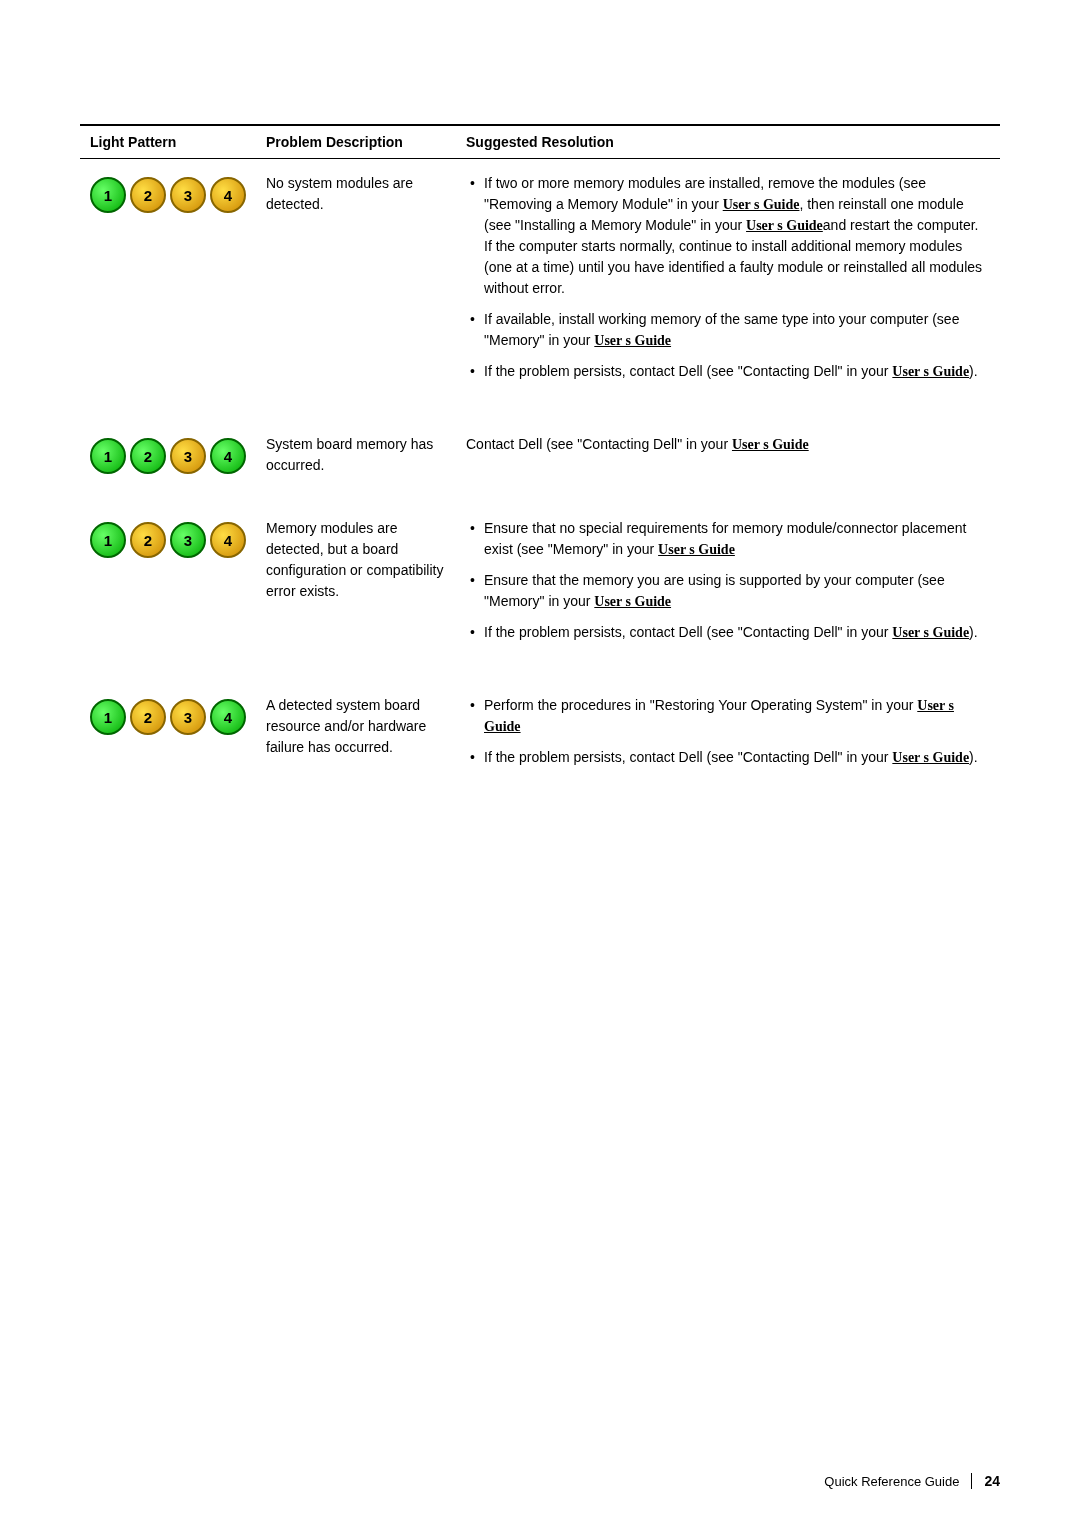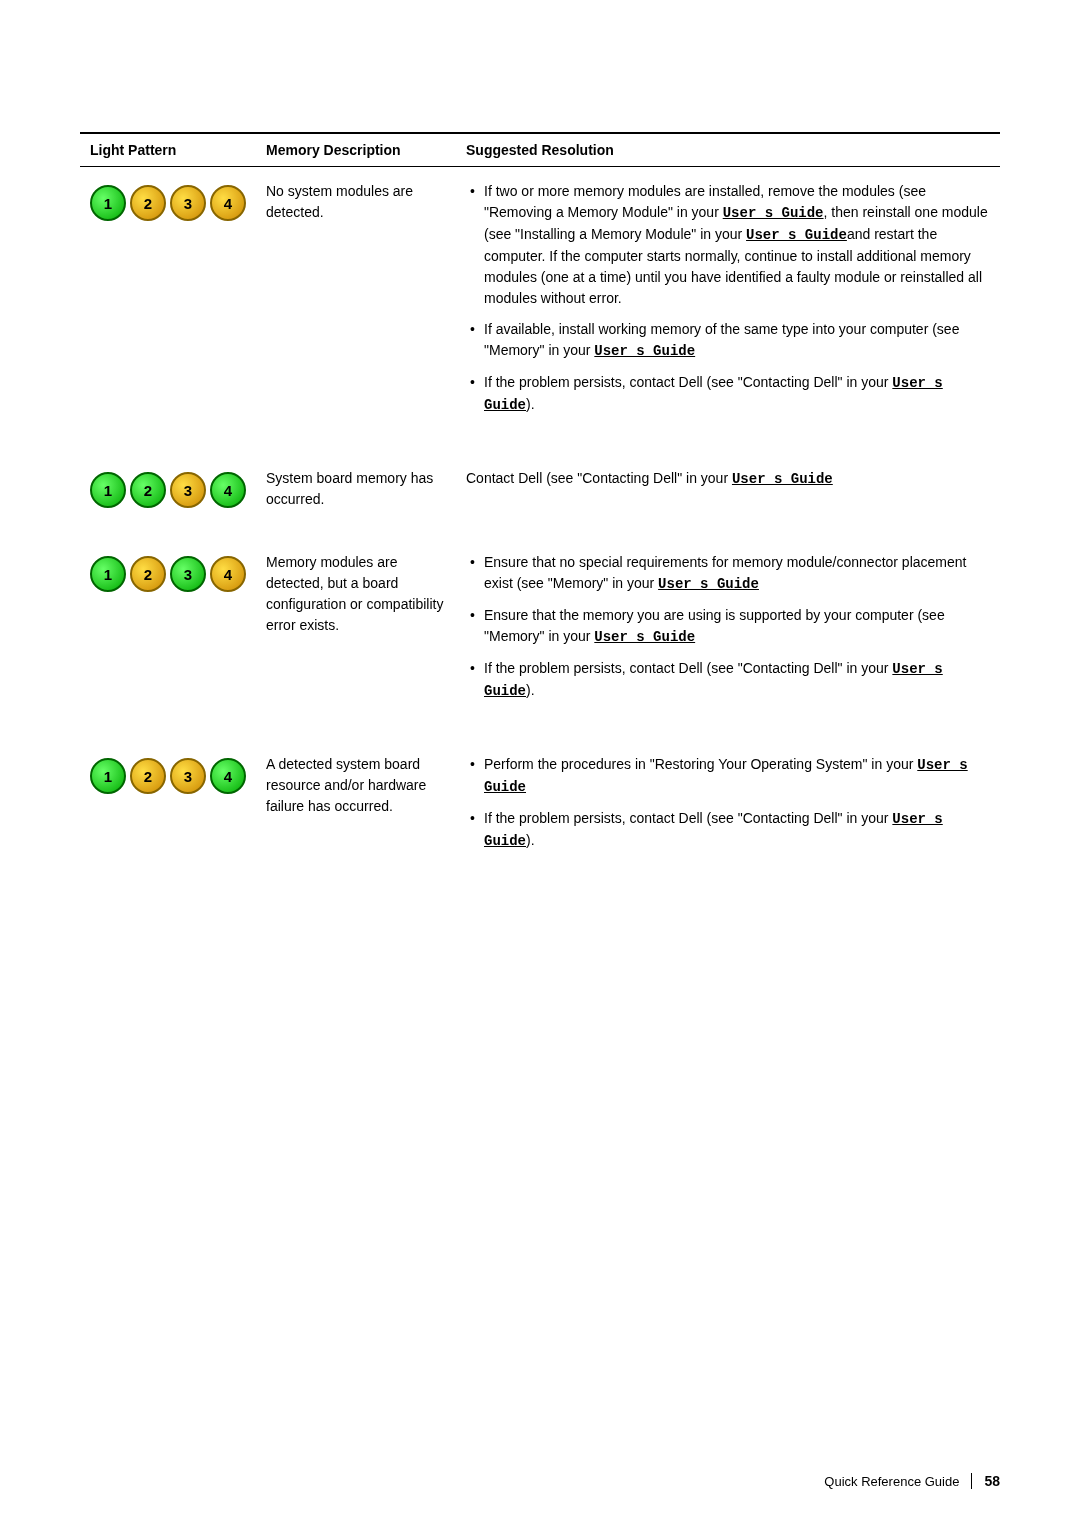--- a/index.html
+++ b/index.html
@@ -13,21 +13,21 @@
       position: relative;
     }
     .page {
       padding: 60px 80px 80px 80px;
       min-height: 1529px;
       position: relative;
     }
     .table-container {
       width: 100%;
       border-collapse: collapse;
-      margin-top: 32px;
+      margin-top: 24px;
     }
     .table-header-row th {
       font-family: Arial, Helvetica, sans-serif;
       font-weight: bold;
       font-size: 14px;
       text-align: left;
       padding: 8px 10px 8px 10px;
       border-top: 2px solid #000;
       border-bottom: 1px solid #000;
     }
@@ -97,21 +97,21 @@
       margin-bottom: 10px;
       line-height: 1.5;
     }
     .resolution-col ul li::before {
       content: '•';
       position: absolute;
       left: 4px;
     }
     .bold-inline {
       font-weight: bold;
-      font-family: Liberation Mono, monospace;
+      font-family: Liberation Serif, serif;
       text-decoration: underline;
     }
     .resolution-plain {
       font-family: Arial, Helvetica, sans-serif;
       font-size: 14px;
       line-height: 1.5;
     }
     .footer {
       position: absolute;
       bottom: 40px;
@@ -146,21 +146,21 @@
   </style>
 </head>
 <body>
 
 <div class="page">
   <div class="top-spacer"></div>
   <table class="table-container">
     <thead>
       <tr class="table-header-row">
         <th>Light Pattern</th>
-        <th>Memory Description</th>
+        <th>Problem Description</th>
         <th>Suggested Resolution</th>
       </tr>
     </thead>
     <tbody id="table-body">
     <tr class="data-row">
           <td>
             <div class="light-pattern">
               <div class="light-circle green">1</div>
               <div class="light-circle amber">2</div>
               <div class="light-circle amber">3</div>
@@ -233,15 +233,15 @@
               <li>If the problem persists, contact Dell (see "Contacting Dell" in your <span class="bold-inline">User s Guide</span>).</li>
             </ul>
           </td>
         </tr>
       </tbody>
   </table>
 
   <div class="footer">
     <span class="footer-text">Quick Reference Guide</span>
     <span class="footer-divider"></span>
-    <span class="footer-page">58</span>
+    <span class="footer-page">24</span>
   </div>
 </div>
 
 </body></html>

